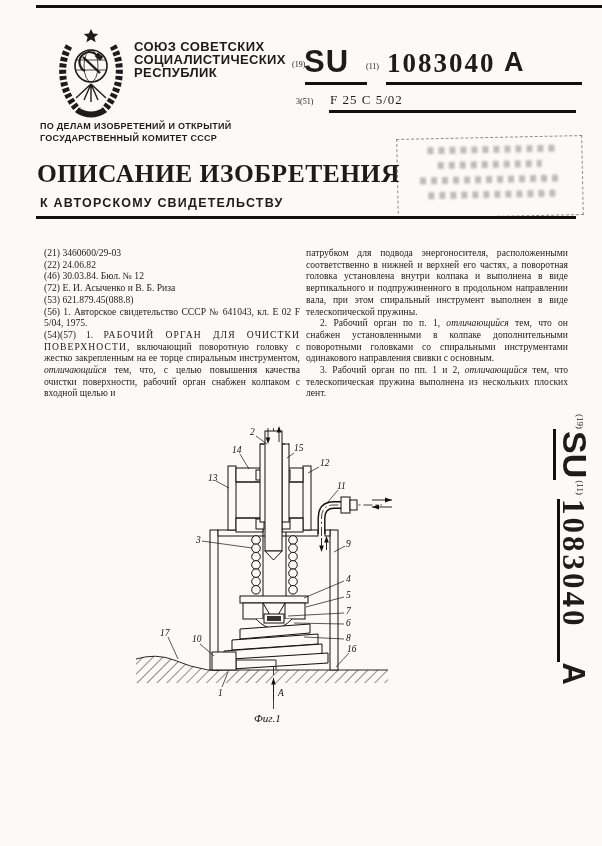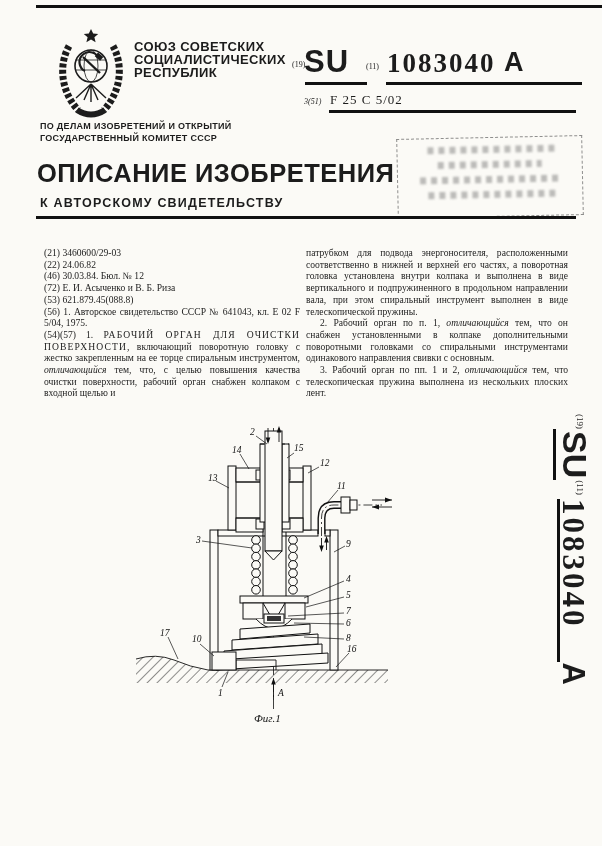--- a/index.html
+++ b/index.html
@@ -21,21 +21,21 @@
   .ipc{position:absolute;left:330px;top:92px;font-size:13px;letter-spacing:1px;}
   .rule-ipc{position:absolute;left:329px;top:110px;width:247px;height:3px;background:#111;}
   .committee{position:absolute;left:40px;top:121px;font-family:"Liberation Sans",sans-serif;
              font-weight:bold;font-size:9px;line-height:11.5px;letter-spacing:.3px;}
   .stamp{position:absolute;left:397px;top:137px;width:184px;height:78px;border:1.5px dashed #6a6a6a;
          transform:rotate(-1.2deg);opacity:.75;}
   .stamp .smudge{height:7px;margin:8px 24px 0 30px;opacity:.5;filter:blur(1px);
          background:repeating-linear-gradient(90deg,#555 0 6px,transparent 6px 11px);}
   .stamp .smudge:nth-child(2){margin-right:40px;margin-left:40px;}
   .stamp .smudge:nth-child(3){margin-left:22px;}
-  .title{position:absolute;left:37px;top:159px;font-family:Liberation Sans, sans-serif;
+  .title{position:absolute;left:37px;top:159px;font-family:Liberation Serif, serif;
          font-weight:bold;font-size:25.5px;letter-spacing:.5px;white-space:nowrap;}
   .subtitle{position:absolute;left:40px;top:196px;font-family:"Liberation Sans",sans-serif;
             font-weight:bold;font-size:12.5px;letter-spacing:1.2px;text-align:right;}
   .mid-rule{position:absolute;left:36px;top:216px;width:540px;height:3px;background:#111;}
   
   .col{position:absolute;top:247px;font-size:9.6px;line-height:11.7px;text-align:justify;}
   .col-left{left:44px;width:256px;}
   .col-right{left:306px;width:262px;}
   .col p{margin:0;}
   .indent{text-indent:14px;}
@@ -87,21 +87,21 @@
   </div>
 
   <span class="code-tiny" style="left:292px;top:60px;">(19)</span>
   <span class="su-big">SU</span>
   <span class="code-tiny" style="left:366px;top:62px;">(11)</span>
   <span class="doc-num">1083040</span>
   <span class="kind">A</span>
   <div class="rule-su1"></div>
   <div class="rule-su2"></div>
 
-  <span class="code-tiny" style="left:304px;top:97px;font-style:italic;">3(51)</span>
+  <span class="code-tiny" style="left:296px;top:97px;">3(51)</span>
   <span class="ipc">F 25 C 5/02</span>
   <div class="rule-ipc"></div>
 
   <div class="committee">
     <div>ПО ДЕЛАМ ИЗОБРЕТЕНИЙ И ОТКРЫТИЙ</div>
     <div>ГОСУДАРСТВЕННЫЙ КОМИТЕТ СССР</div>
   </div>
 
   <div class="stamp">
     <div class="smudge"></div>

